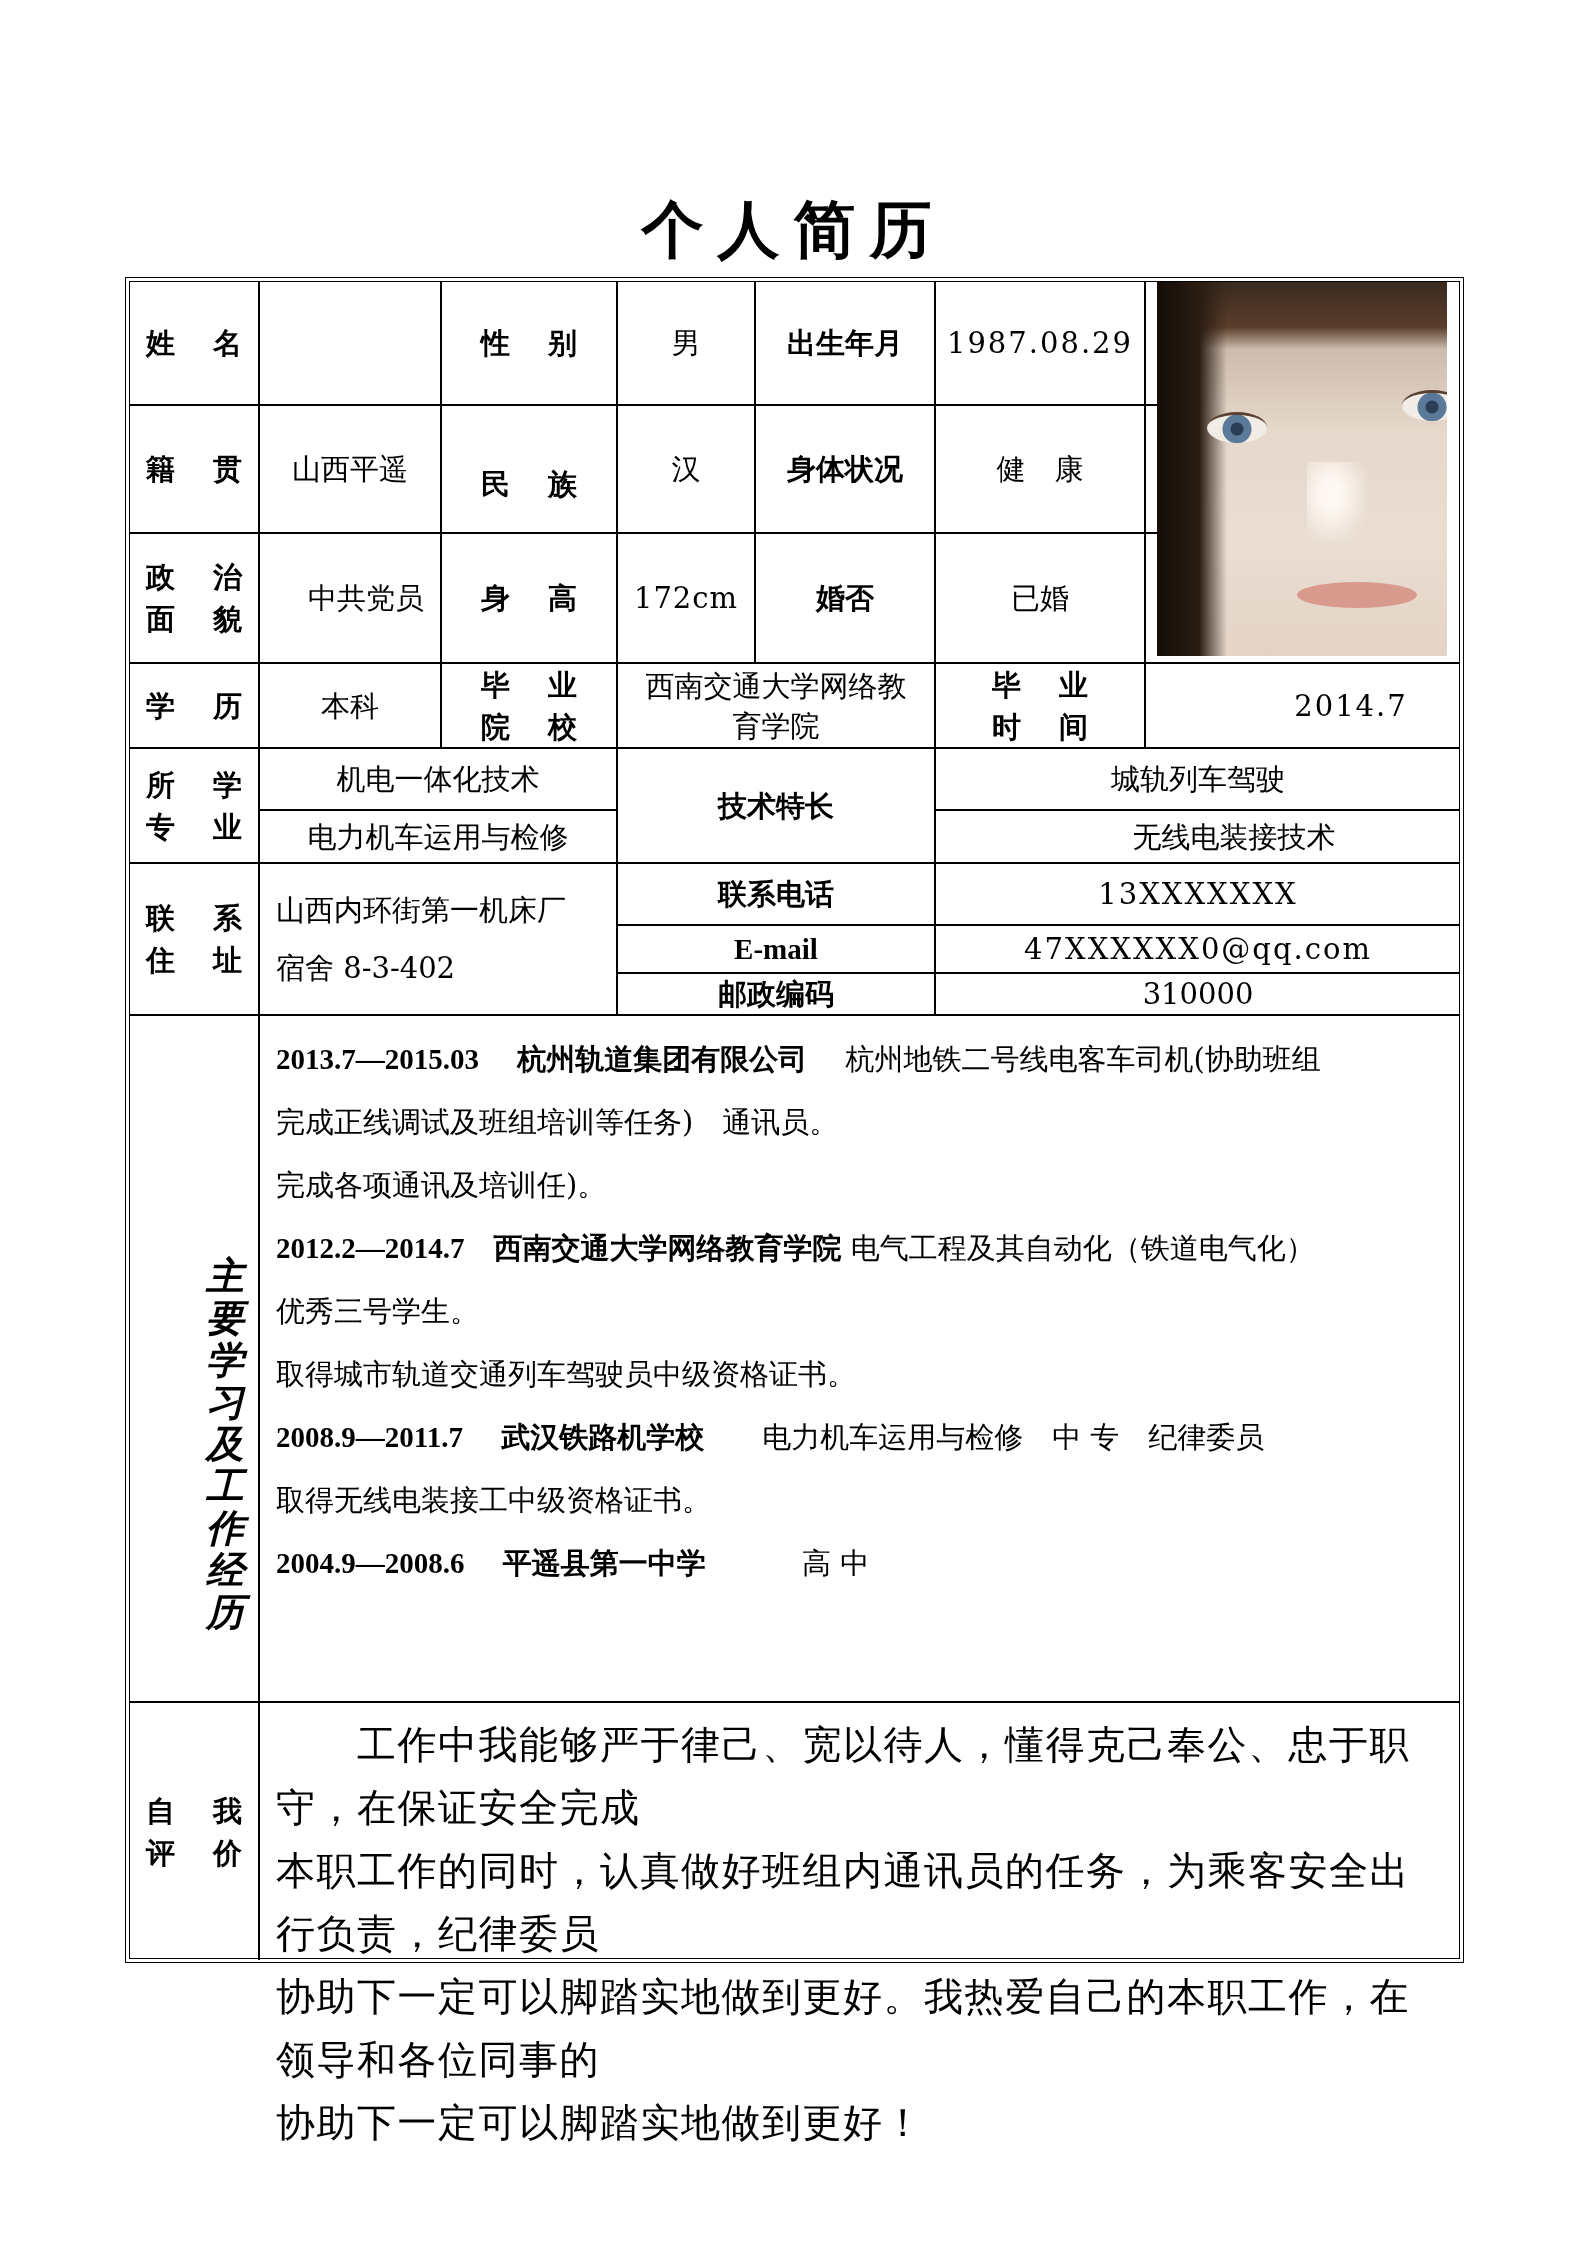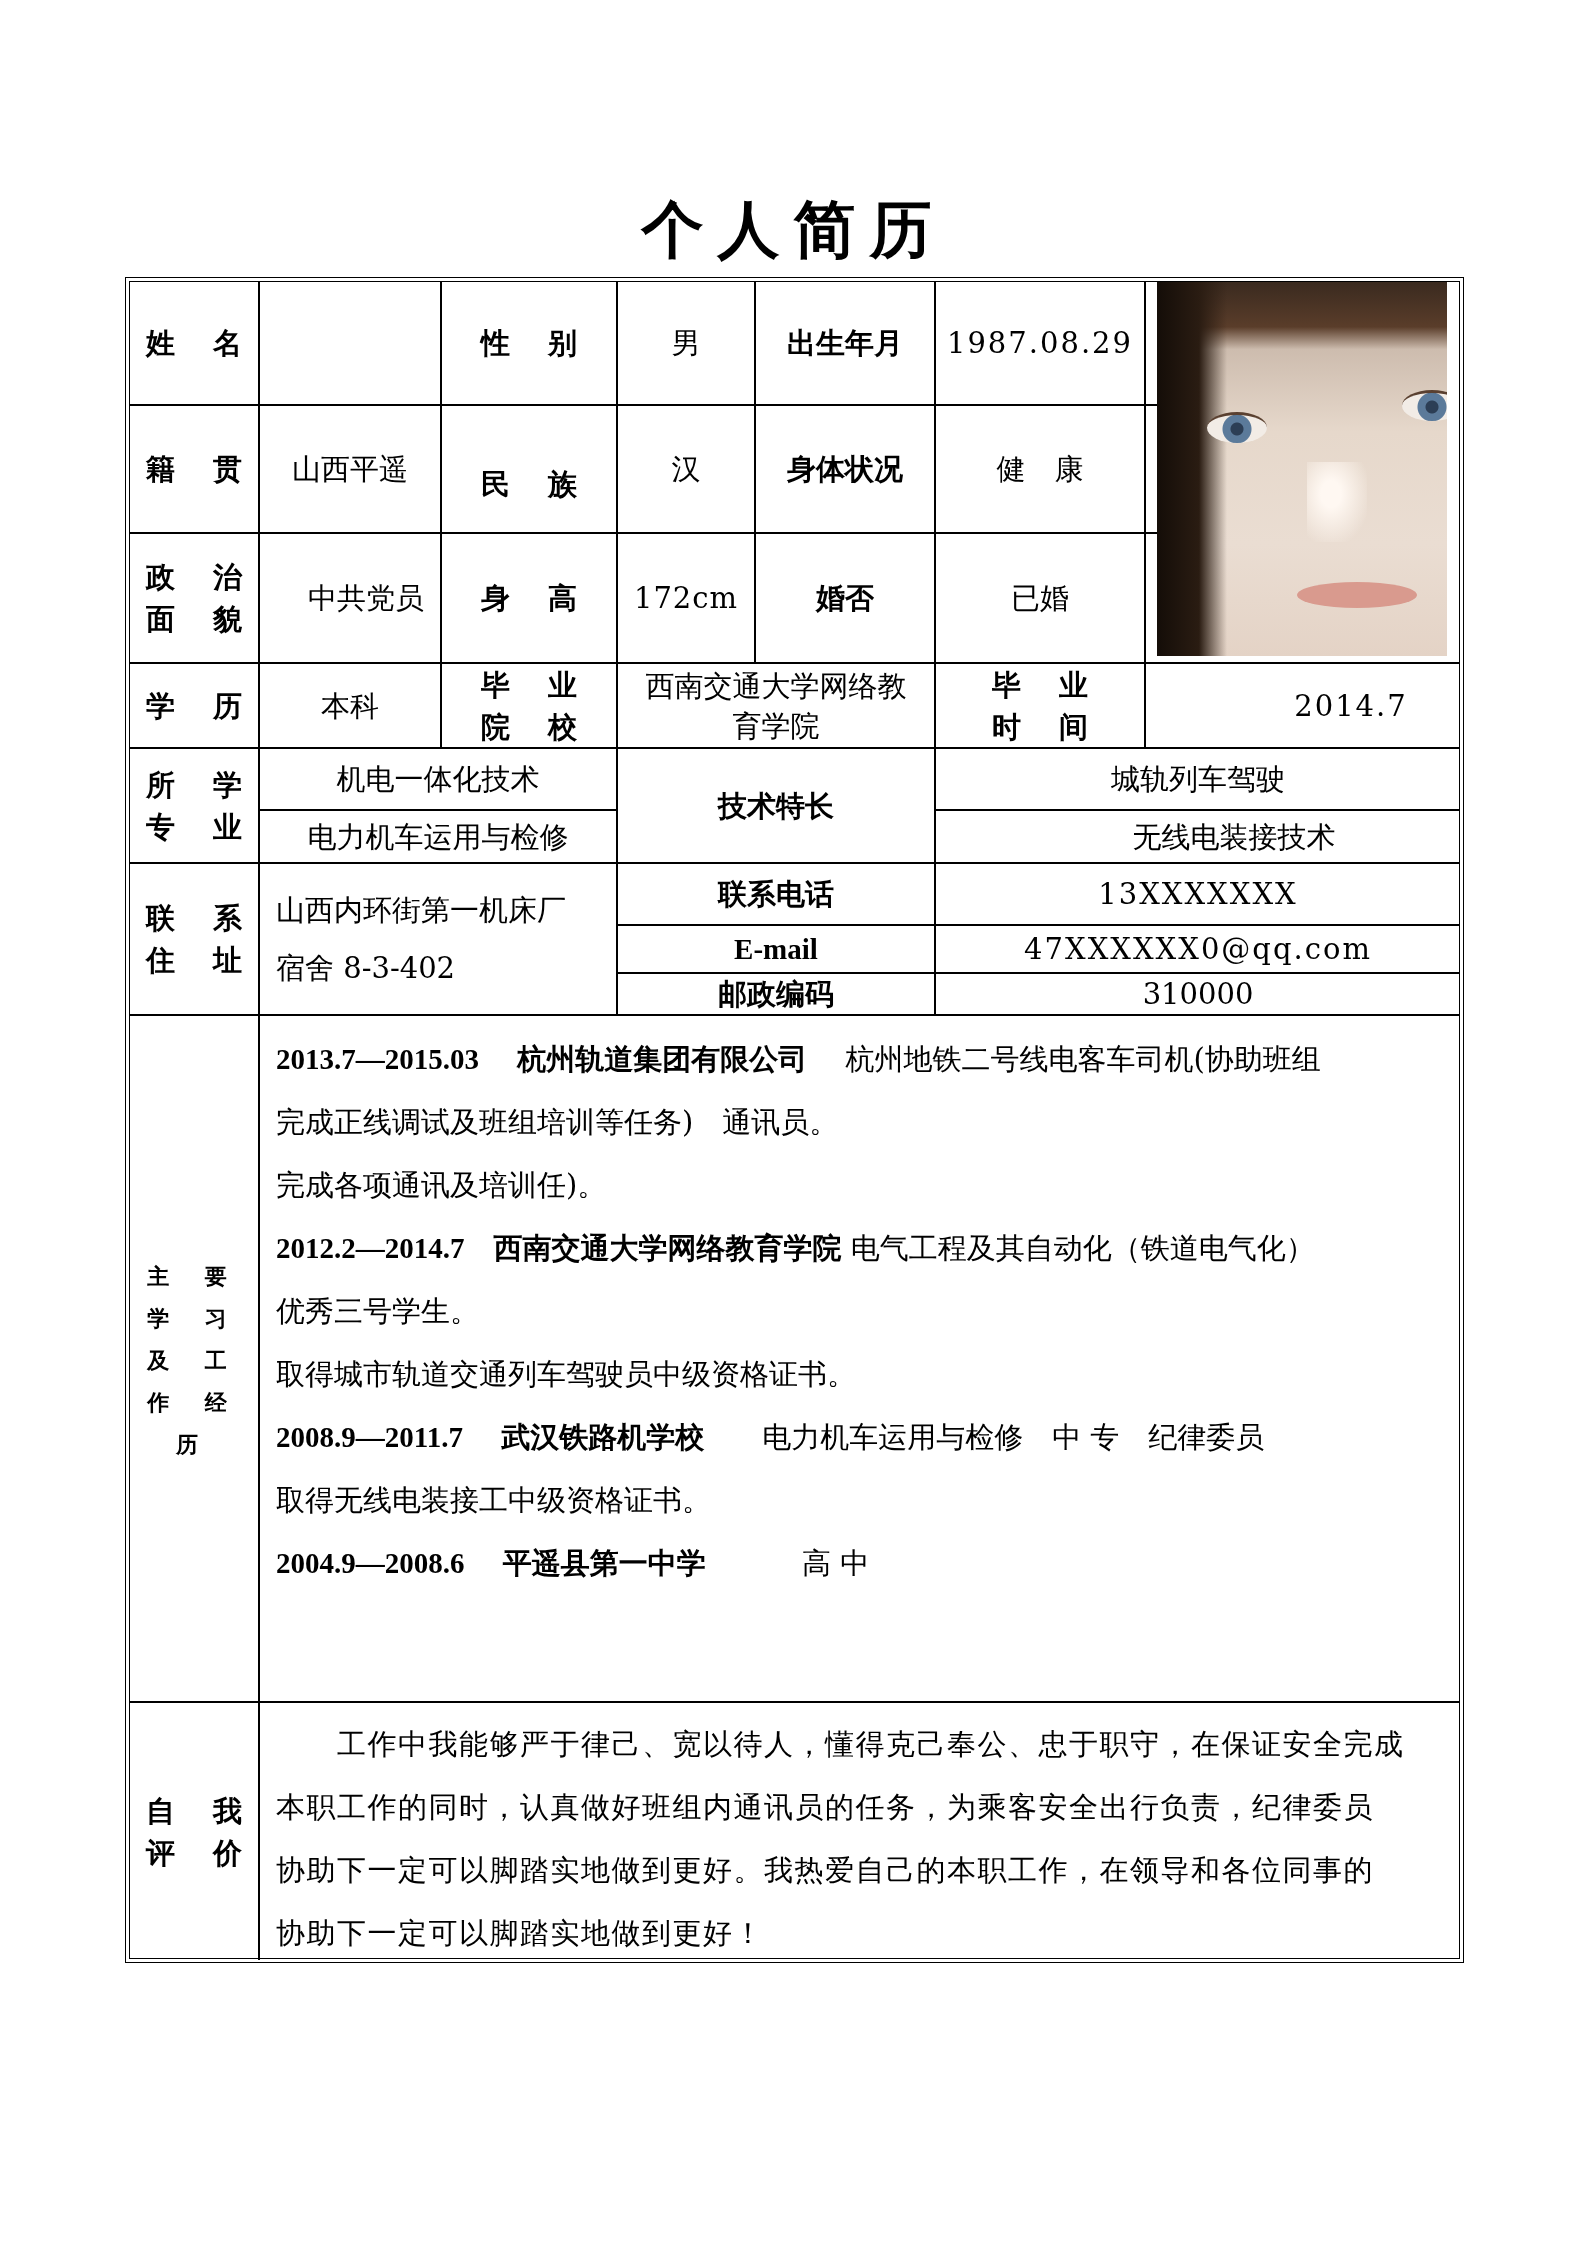--- a/index.html
+++ b/index.html
@@ -28,23 +28,23 @@
                 border-top:3px solid #5a4030; }
   .photo .nose { position:absolute; left:150px; top:180px; width:60px; height:80px;
                  background:radial-gradient(ellipse at 40% 40%, #fff8f2 0 10px, rgba(230,210,195,0) 40px); }
   .photo .mouth { position:absolute; left:140px; top:300px; width:120px; height:26px; border-radius:50%;
                   background:#d99a8e; }
   .exp { position:absolute; left:260px; top:1014px; width:1200px; height:687px; padding:14px 14px 0 16px;
          box-sizing:border-box; font-size:29px; line-height:63px; }
   .exp .line { white-space:pre; }
   .exp b { font-family:"Liberation Serif", "DejaVu Serif", serif; font-weight:bold; }
   .self { position:absolute; left:260px; top:1703px; width:1200px; height:258px; padding:10px 14px 0 16px;
-          box-sizing:border-box; font-size:29px; line-height:63px; letter-spacing:1.5px; }
-  .vert-lbl { position:absolute; font-weight:bold; font-size:22px; line-height:42px; text-align:center;
-              letter-spacing:14px; }
+          box-sizing:border-box; font-size:39px; line-height:63px; letter-spacing:1.5px; }
+  .vert-lbl { position:absolute; font-weight:bold; font-size:38px; line-height:42px; text-align:right;
+              letter-spacing:14px;font-style:italic; }
 </style>
 </head>
 <body>
 
 <div class="title">个人简历</div>
 
 <div>
   <div class="outer"></div>
   <div class="inner"></div>
 

